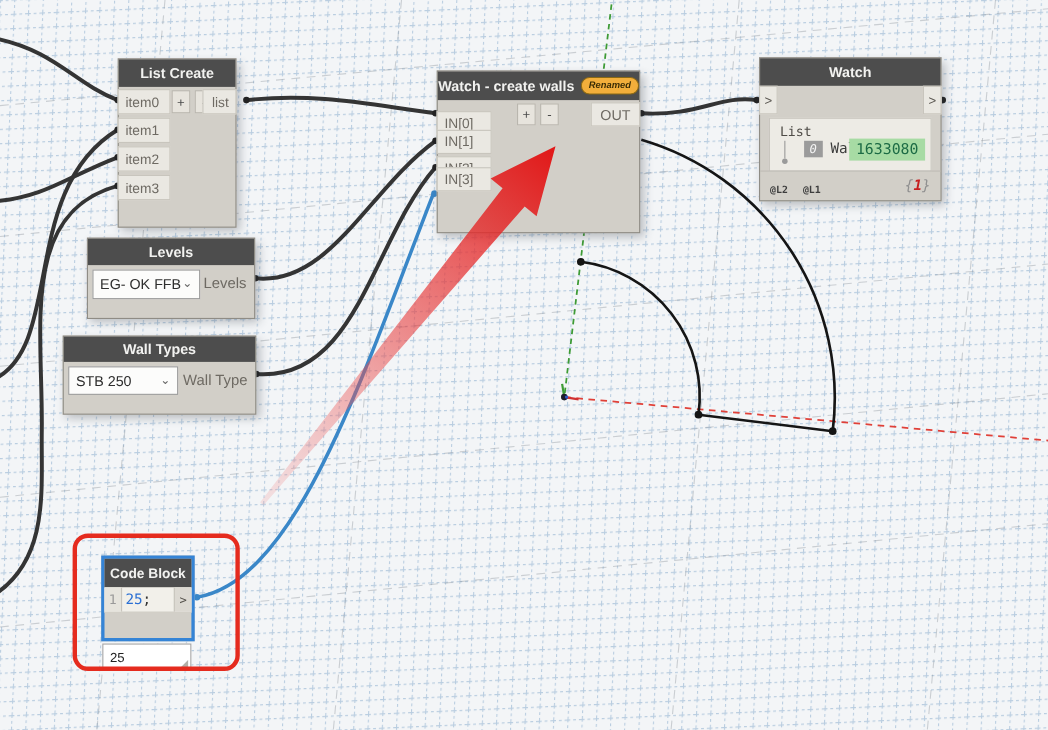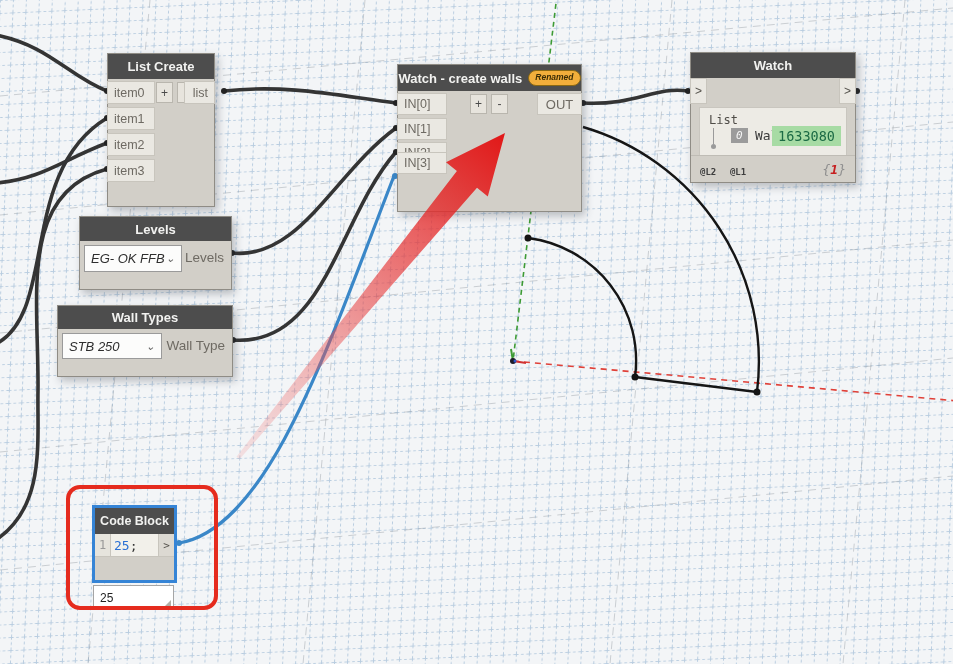--- a/index.html
+++ b/index.html
@@ -24,21 +24,21 @@
   .nub{fill:#232323;}
   .nub-blue{fill:var(--wire-blue,#3a87c8);}
 
   
   .node{position:absolute;background:var(--node-body,#d2cfc8);border:1px solid #8f8c85;box-shadow:3px 4px 8px rgba(50,55,65,.30);box-sizing:border-box;}
   .hdr{background:var(--node-header,#4d4d4d);color:#f2f2f0;font-weight:700;font-size:13px;display:flex;align-items:center;justify-content:center;gap:6px;box-sizing:border-box;}
   .body{position:relative;}
   .chip{position:absolute;background:var(--port-chip,#eae8e2);color:#6e6a63;font-size:12.5px;display:flex;align-items:center;box-sizing:border-box;border:1px solid #c8c5bd;padding:0 6px;}
   .btn{position:absolute;background:#e7e4dd;border:1px solid #b9b6ae;color:#4a4a4a;font-size:12px;display:flex;align-items:center;justify-content:center;box-sizing:border-box;cursor:pointer;}
   .out-label{position:absolute;color:#6e6a63;font-size:13.5px;}
-  .dropdown{position:absolute;background:#fcfcfb;border:1px solid #9a9a9a;color:#2e2e2e;font-size:13px;display:flex;align-items:center;justify-content:space-between;padding:0 6px;box-sizing:border-box;cursor:pointer;font-style:italic;}
+  .dropdown{position:absolute;background:#fcfcfb;border:1px solid #9a9a9a;color:#2e2e2e;font-size:13px;display:flex;align-items:center;justify-content:space-between;padding:0 6px;box-sizing:border-box;cursor:pointer;}
   .chev{color:#666;font-size:11px;line-height:1;}
 
   
   .w-port{position:absolute;top:25px;width:17px;height:26px;background:var(--port-chip,#eae8e2);border:1px solid #c8c5bd;color:#55524c;font-size:12px;display:flex;align-items:center;justify-content:center;box-sizing:border-box;}
   .w-panel{position:absolute;left:8px;right:8px;top:54px;height:49px;background:#edebe5;border:1px solid #c9c6bf;box-sizing:border-box;}
   .mono{font-family:"DejaVu Sans Mono",monospace;}
   .w-list-label{position:absolute;left:9px;top:5px;font-size:12px;color:#4f4c47;}
   .w-conn-line{position:absolute;left:13px;top:20px;width:1px;height:16px;background:#9a9a9a;}
   .w-conn-dot{position:absolute;left:11px;top:36px;width:5px;height:5px;border-radius:50%;background:#9a9a9a;}
   .w-idx{position:absolute;left:31px;top:20px;background:#9b9b9b;color:#f4f4f4;font-style:italic;font-size:11px;padding:1px 5px;}
@@ -174,21 +174,21 @@
       <div class="out-label" style="right:7px;top:9px;">Wall Type</div>
     </div>
   </div>
 
   <div class="node" style="left:397px;top:64px;width:185px;height:148px;">
     <div class="hdr" style="height:26px;">
       <span>Watch - create walls</span>
       <span class="badge">Renamed</span>
     </div>
     <div class="body" style="height:121px;">
-      <div class="chip" style="left:-1px;top:2px;width:50px;height:22px;">IN[0]</div>
+      <div class="chip" style="left:-1px;top:10px;width:50px;height:22px;">IN[0]</div>
       <div class="chip" style="left:-1px;top:27px;width:50px;height:22px;">IN[1]</div>
       <div class="chip" style="left:-1px;top:51px;width:50px;height:22px;">IN[2]</div>
       <div class="chip" style="left:-1px;top:61px;width:50px;height:22px;">IN[3]</div>
       <div class="btn" style="left:72px;top:3px;width:17px;height:20px;">+</div>
       <div class="btn" style="left:93px;top:3px;width:17px;height:20px;">-</div>
       <div class="chip" style="right:-1px;top:2px;width:45px;height:22px;justify-content:center;font-size:13px;">OUT</div>
     </div>
   </div>
 
   <div class="node" style="left:690px;top:52px;width:166px;height:131px;">

